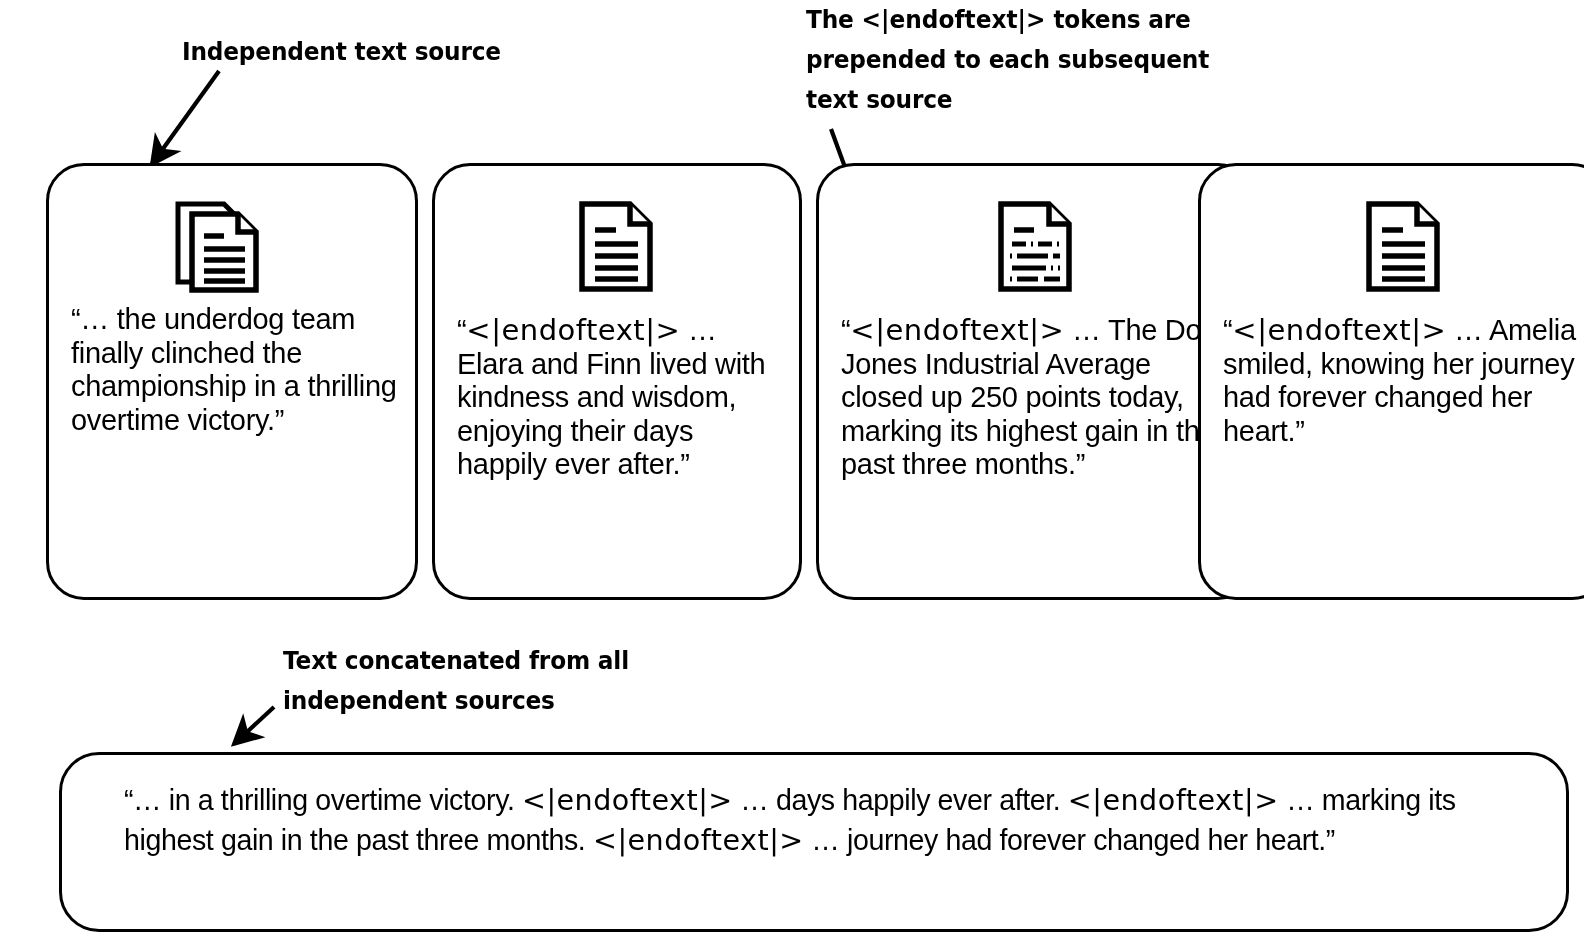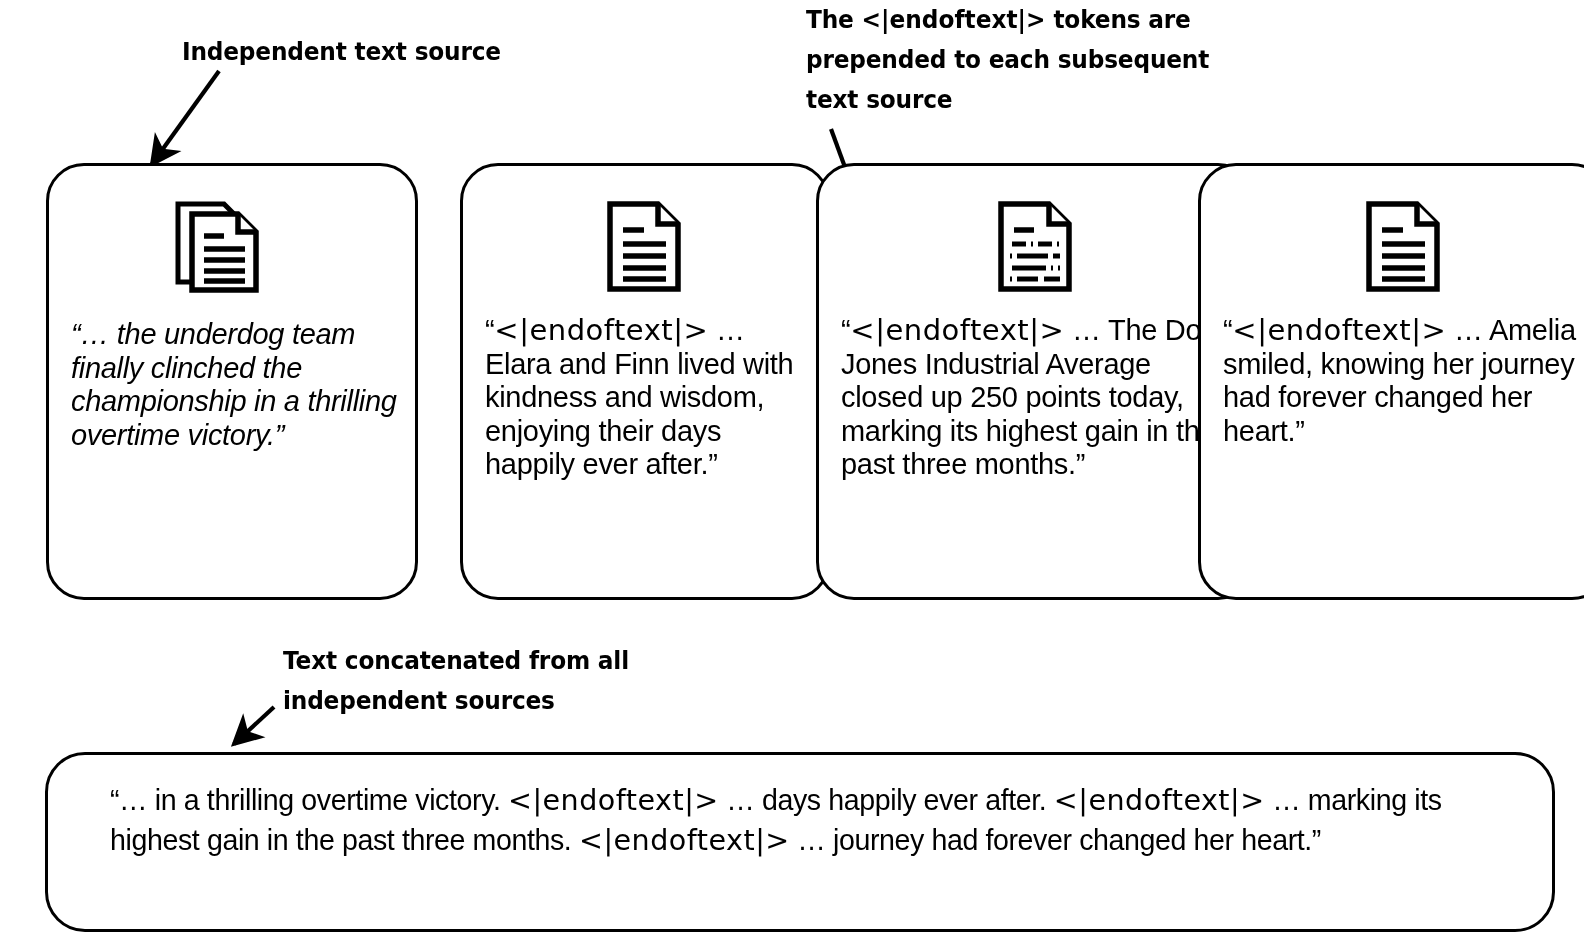--- a/index.html
+++ b/index.html
@@ -56,21 +56,21 @@
 
   
   .card {
     position: absolute;
     box-sizing: border-box;
     border: 3.5px solid #000;
     border-radius: 38px;
     background: #fff;
   }
   #card-1 { left: 46px;   top: 163px; width: 372px; height: 437px; }
-  #card-2 { left: 432px;  top: 163px; width: 370px; height: 437px; margin-left: 28px; }
+  #card-2 { left: 432px;  top: 163px; width: 370px; height: 437px; }
   #card-3 { left: 816px;  top: 163px; width: 440px; height: 437px; }
   #card-4 { left: 1198px; top: 163px; width: 412px; height: 437px; }
 
   .card-icon {
     position: absolute;
     left: 50%;
     top: 28px;
     transform: translateX(-50%);
     width: 120px;
     height: 105px;
@@ -81,32 +81,32 @@
     position: absolute;
     left: 22px;
     right: 14px;
     top: 148px;
     font-family: "Liberation Sans", sans-serif;
     font-size: 29px;
     line-height: 33.5px;
     letter-spacing: -0.3px;
     color: #000;
   }
-  #card-1 .card-text { top: 152px; font-style: italic; }
+  #card-1 .card-text { top: 137px; }
 
   .tokmono {
     font-family: "DejaVu Sans", sans-serif;
     letter-spacing: 0.5px;
   }
 
   
   #bottom-box {
     position: absolute;
     box-sizing: border-box;
-    left: 45px;
+    left: 59px;
     top: 752px;
     width: 1510px;
     height: 180px;
     border: 3.5px solid #000;
     border-radius: 40px;
     background: #fff;
   }
   #bottom-text {
     position: absolute;
     left: 62px;

